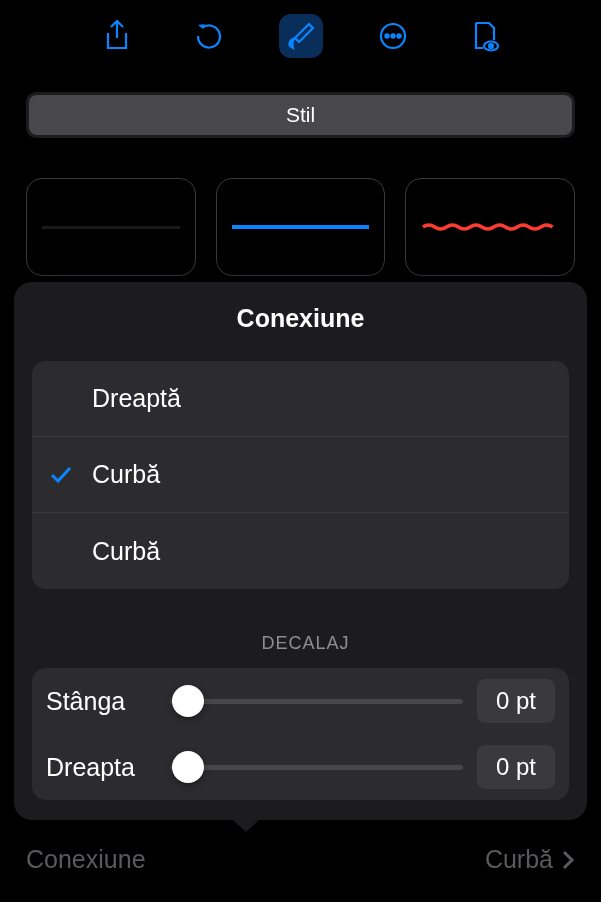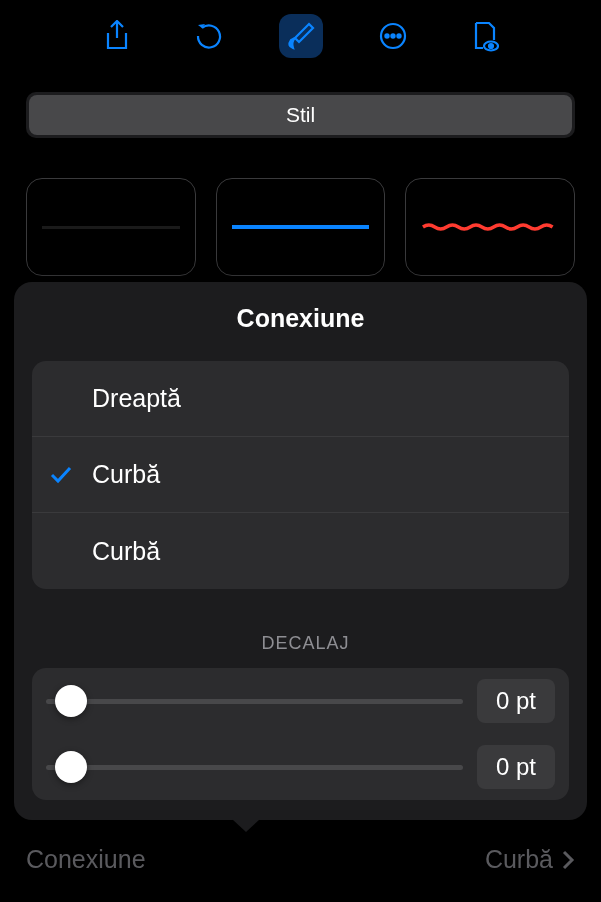--- a/index.html
+++ b/index.html
@@ -288,26 +288,28 @@
     <div class="option-row">
       <div class="check-slot"></div>
       <div class="option-label">Curbă</div>
     </div>
   </div>
 
   <div class="section-header">DECALAJ</div>
 
   <div class="slider-group">
     <div class="slider-row">
+      <div class="slider-label">Stânga</div>
       <div class="slider-track">
         <div class="slider-thumb" style="left:6%;"></div>
       </div>
       <div class="slider-value">0 pt</div>
     </div>
     <div class="slider-row">
+      <div class="slider-label">Dreapta</div>
       <div class="slider-track">
         <div class="slider-thumb" style="left:6%;"></div>
       </div>
       <div class="slider-value">0 pt</div>
     </div>
   </div>
 </div>
 
 <div class="bottom-row">
   <span>Conexiune</span>

